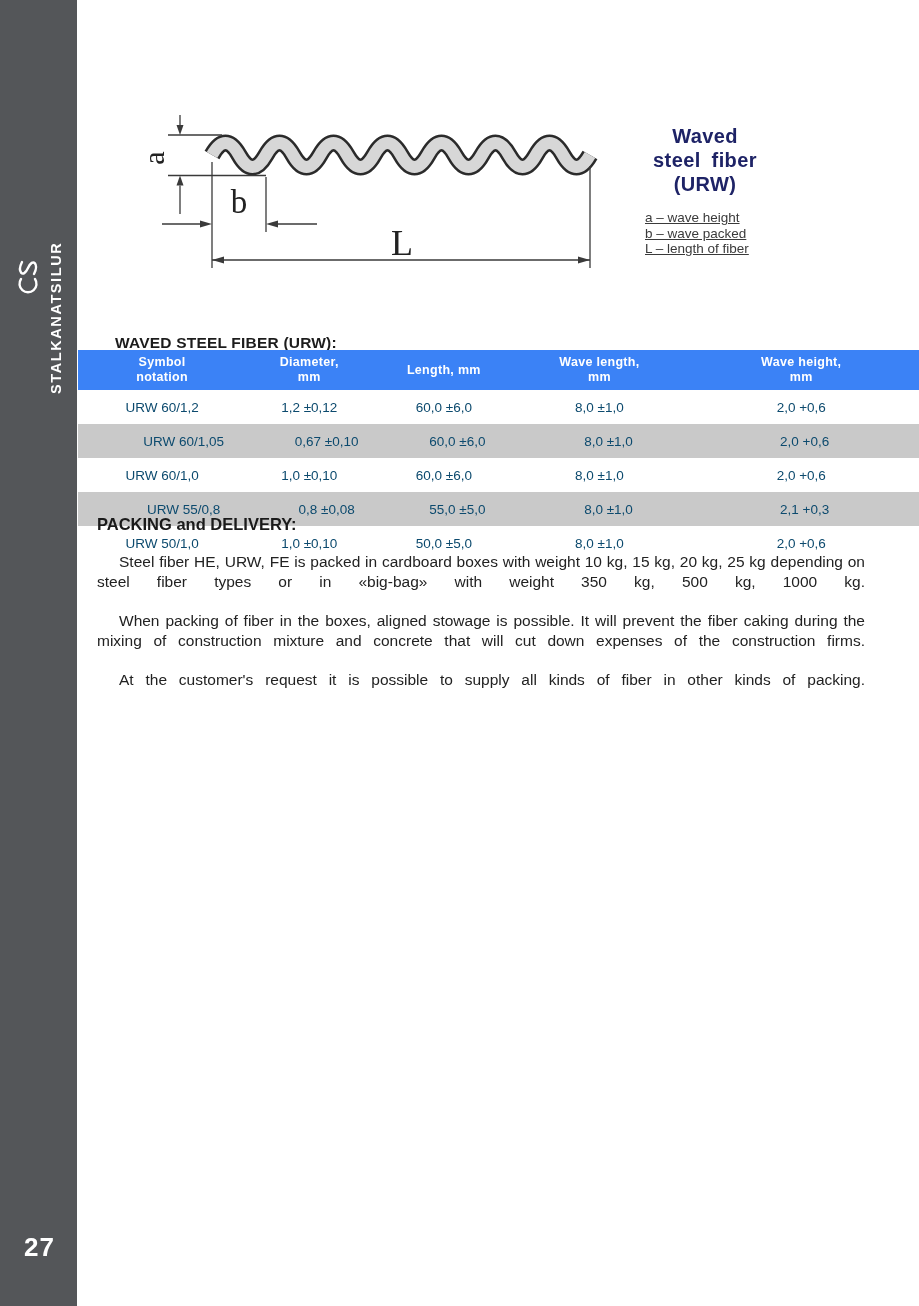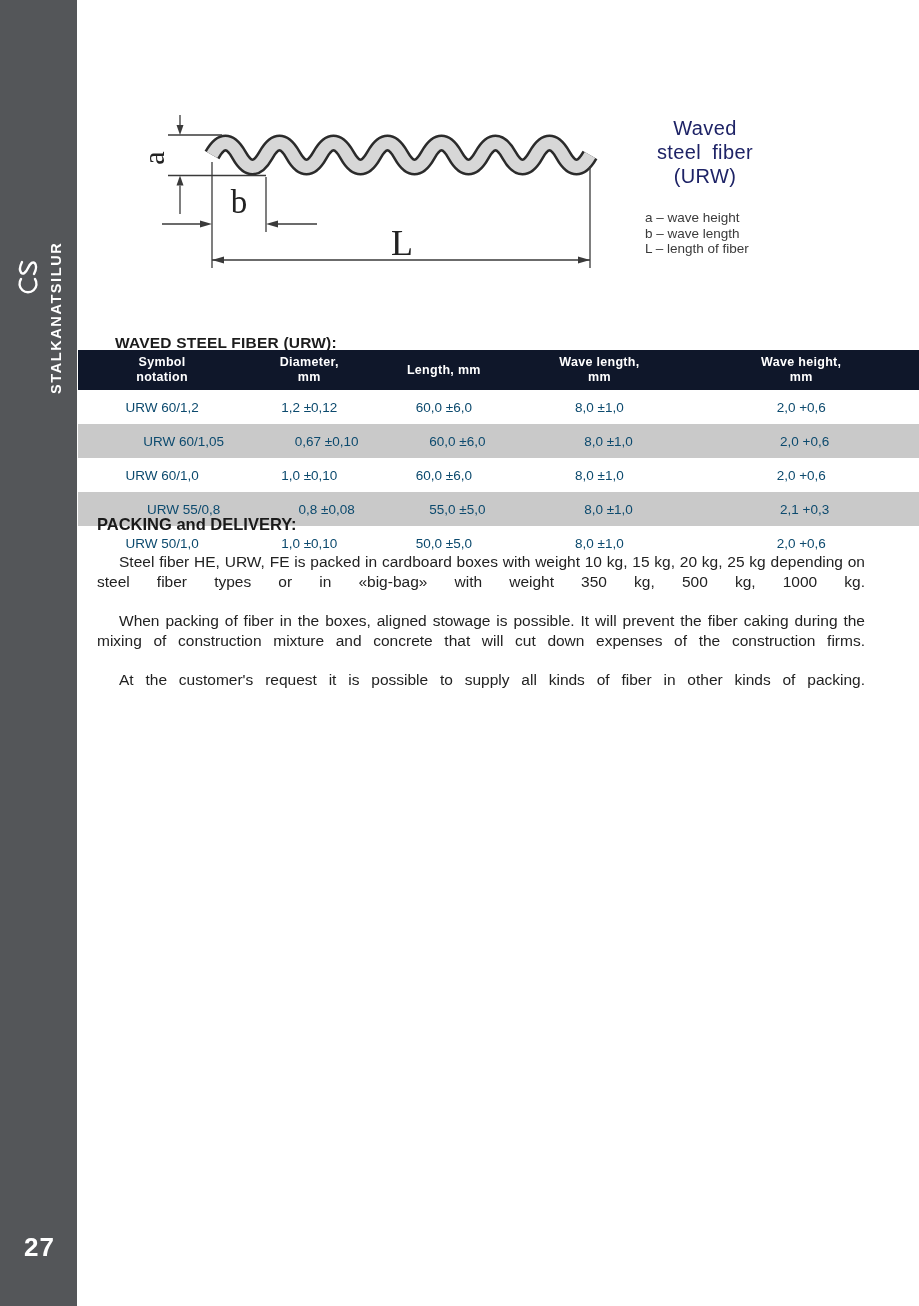--- a/index.html
+++ b/index.html
@@ -14,31 +14,31 @@
               font-weight:bold;font-size:14.5px;letter-spacing:1.6px;white-space:nowrap;}
   .brand-logo{position:absolute;left:96px;top:-2px;width:42px;height:24px;}
   .page-number{position:absolute;left:24px;top:1232px;color:#ffffff;
                font-weight:bold;font-size:26px;letter-spacing:1px;}
 
   
   .fiber-svg{position:absolute;left:140px;top:110px;}
   .dim-line{stroke:#3a3a3a;stroke-width:1.3;fill:none;}
   .dim-arrow{fill:#3a3a3a;stroke:none;}
   .dim-text{font-family:"Liberation Serif",serif;fill:#222222;}
-  .fig-title{position:absolute;left:610px;top:116px;width:190px;text-align:center;
-             color:#1e2366;font-weight:normal;font-size:20px;line-height:24px;
+  .fig-title{position:absolute;left:610px;top:124px;width:190px;text-align:center;
+             color:#1e2366;font-weight:bold;font-size:20px;line-height:24px;
              letter-spacing:0.4px;word-spacing:5px;}
   .fig-legend{position:absolute;left:645px;top:210px;font-size:13.5px;
-              line-height:15.5px;color:#3a3a3a;}
+              line-height:15.5px;color:#3a3a3a;text-decoration:underline;}
 
   
   .table-heading{position:absolute;left:108px;top:327px;margin:7px;font-size:15.5px;
                  font-weight:bold;color:#1c1c1c;letter-spacing:0.2px;}
   .spec-table{position:absolute;left:78px;top:350px;width:841px;}
-  .thead{display:flex;background:#0f172a;color:#ffffff;height:40px;
+  .thead{display:flex;background:#3b82f6;color:#ffffff;height:40px;
          font-size:12.5px;font-weight:bold;letter-spacing:0.3px;}
   .th{display:flex;flex-direction:column;justify-content:center;align-items:center;
       line-height:1.2;text-align:center;}
   .tr{display:flex;height:34px;align-items:center;font-size:13.5px;color:#0c4a6e;}
   .tr.alt{background:#c9c9c9;padding-left:24px;}
   .td{text-align:center;}
   .c0{width:20%;} .c1{width:15%;} .c2{width:17%;} .c3{width:20%;} .c4{width:28%;}
 
   
   .packing{position:absolute;left:97px;top:503px;width:776px;}
@@ -100,21 +100,21 @@
     <text class="dim-text" x="262" y="145" font-size="36" text-anchor="middle">L</text>
   </svg>
 
   <div class="fig-title">
     <div>Waved</div>
     <div>steel fiber</div>
     <div>(URW)</div>
   </div>
   <div class="fig-legend">
     <div>a – wave height</div>
-    <div>b – wave length</div>
+    <div>b – wave packed</div>
     <div>L – length of fiber</div>
   </div>
 
   <h2 class="table-heading">WAVED STEEL FIBER (URW):</h2>
   <div class="spec-table" id="spec-table">
       <div class="thead">
         <div class="th c0">
           <div>Symbol</div>
           <div>notation</div>
         </div>

